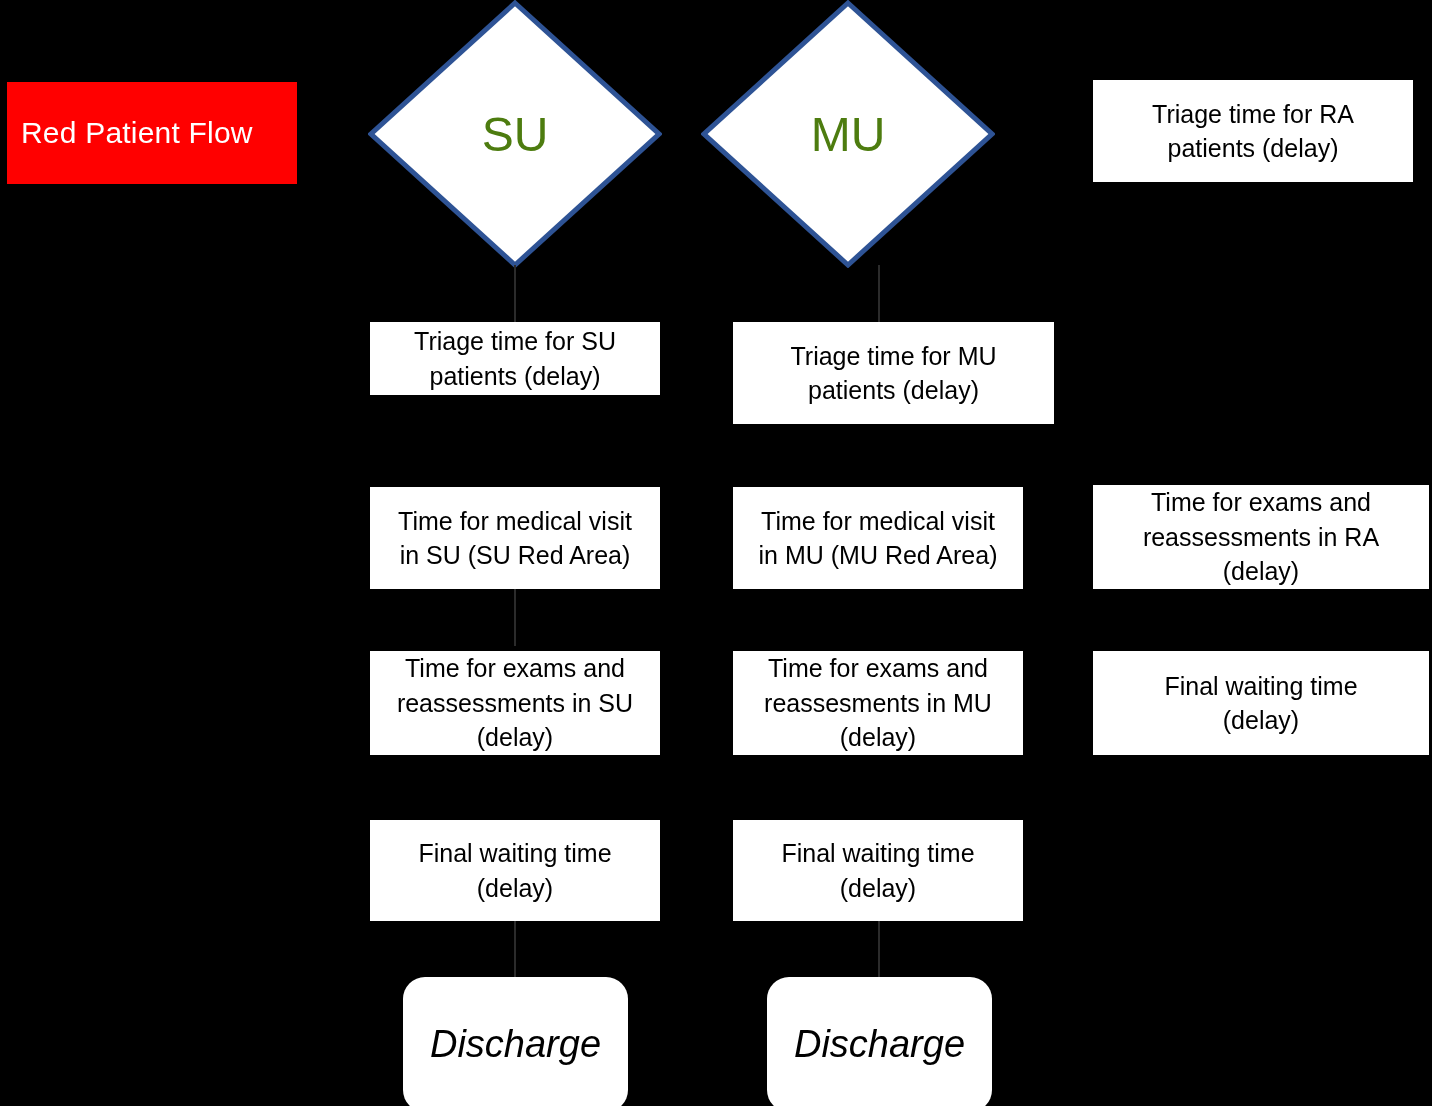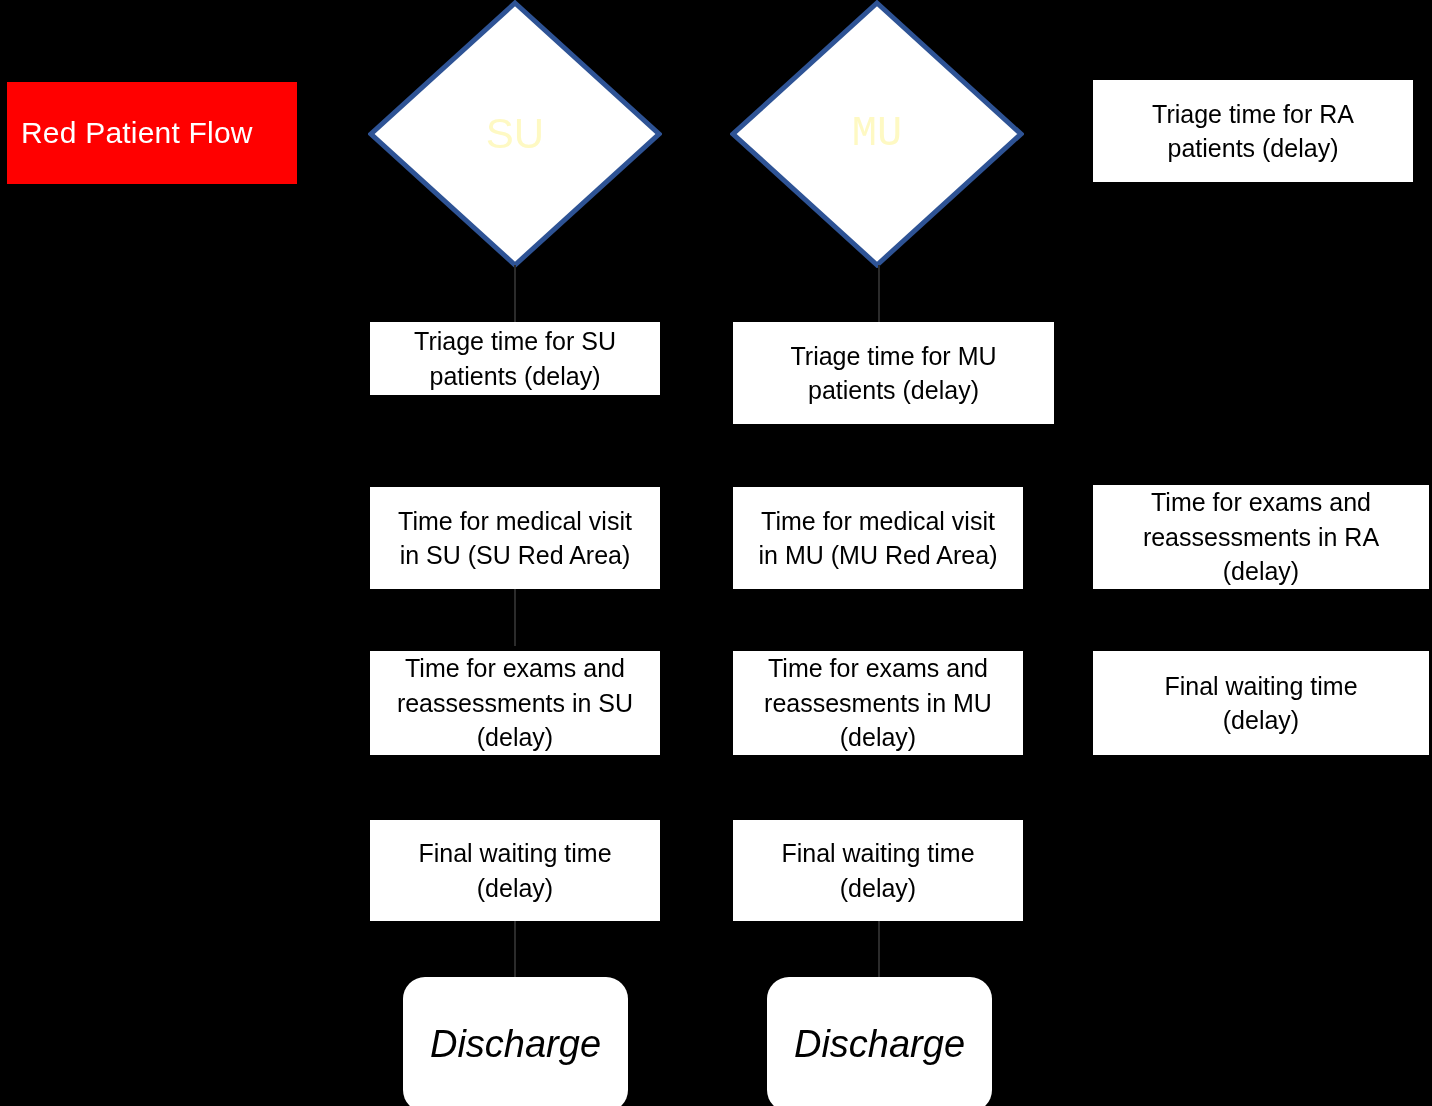--- a/index.html
+++ b/index.html
@@ -62,22 +62,22 @@
   }
   .diamond-label {
     position: absolute;
     left: 0;
     top: 0;
     width: 100%;
     height: 100%;
     display: flex;
     align-items: center;
     justify-content: center;
-    font-size: 42px;
-    color: #fef9c3;
+    font-size: 48px;
+    color: #4d7c0f;
     pointer-events: none;
   }
 
   
   .terminator {
     background: #FFFFFF;
     color: #000000;
     border-radius: 22px;
     font-size: 38px;
     font-style: italic;
@@ -99,21 +99,21 @@
     <span>Red Patient Flow</span>
   </div>
 
   <div class="diamond-wrap" style="left:368px; top:0px; width:294px; height:268px;">
     <svg width="294" height="268" viewBox="0 0 294 268">
       <polygon points="147,3 291,134 147,265 3,134" fill="#FFFFFF" stroke="#2E5395" stroke-width="5"></polygon>
     </svg>
     <div class="diamond-label">SU</div>
   </div>
 
-  <div class="diamond-wrap" style="left:730px; top:0px; width:294px; height:268px;font-family:Liberation Mono, monospace;">
+  <div class="diamond-wrap" style="left:701px; top:0px; width:294px; height:268px;">
     <svg width="294" height="268" viewBox="0 0 294 268">
       <polygon points="147,3 291,134 147,265 3,134" fill="#FFFFFF" stroke="#2E5395" stroke-width="5"></polygon>
     </svg>
     <div class="diamond-label">MU</div>
   </div>
 
   <div class="node pbox" style="left:1093px; top:80px; width:320px; height:102px;">
     <span class="txt">Triage time for RA
 patients (delay)</span>
   </div>

